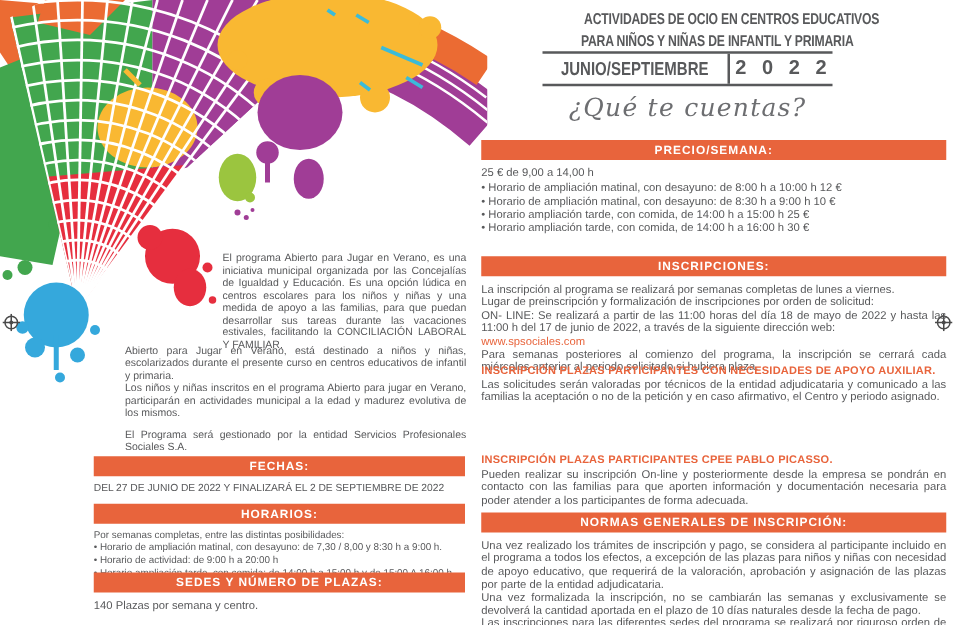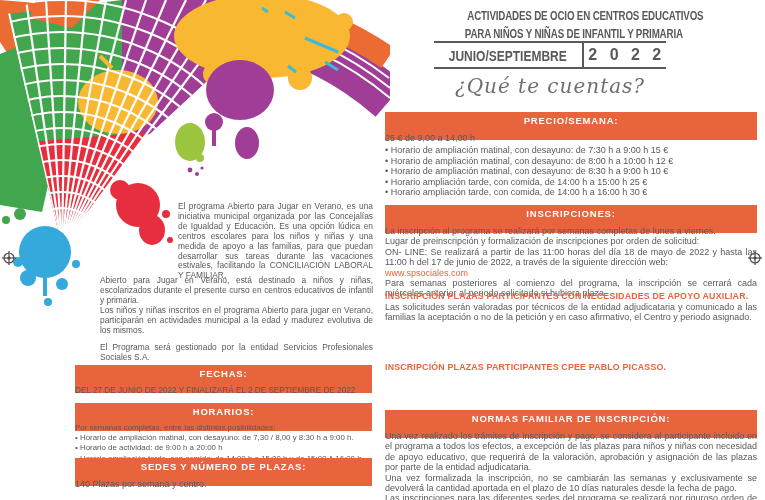--- a/index.html
+++ b/index.html
@@ -24,21 +24,21 @@
   .daterow .period { flex:1.1; text-align:center; border-right:2.5px solid #58595b; height:100%;
              display:flex; align-items:center; justify-content:center; }
   .daterow .period span { font-weight:bold; font-size:15px; display:inline-block; transform:scaleX(0.8); white-space:nowrap; }
   .daterow .year { flex:0.9; text-align:center; font-weight:bold; font-size:16px; letter-spacing:4px; padding-left:4px; }
   .tagline { position:absolute; left:434px; top:74px; width:232px; text-align:center;
              font-family:"DejaVu Serif", serif; font-style:italic; font-size:20px;
              color:#6d6e71; letter-spacing:1px; }
 
   
   .bar { position:absolute; background:#e8643c; color:#ffffff; font-weight:bold;
-         font-size:9.5px; letter-spacing:0.8px; text-align:center; padding-top:3px; height:28px; }
+         font-size:9.5px; letter-spacing:0.8px; text-align:center; padding-top:3px; height:16px; }
   .bar.lft { left:75px; width:297px; }
   .bar.rgt { left:385px; width:372px; }
   .txt { position:absolute; font-size:9px; line-height:10.4px; color:#58595b; text-align:justify; }
   .subhead { position:absolute; left:385px; width:372px; color:#e8643c; font-weight:bold;
              font-size:8.8px; letter-spacing:0.2px; }
   .lnk { color:#e8643c; text-decoration:none; }
   .gap8 { margin-top:8px; }
 
   
   .intro1 { left:178px; top:202px; width:195px; font-size:8.4px; line-height:9.9px; }
@@ -209,21 +209,20 @@
     <div>• Horario de actividad: de 9:00 h a 20:00 h</div>
     <div>• Horario ampliación tarde, con comida: de 14:00 h a 15:00 h y de 15:00 A 16:00 h.</div>
   </div>
 
   <div class="bar lft" style="top:458px;">SEDES Y NÚMERO DE PLAZAS:</div>
   <div class="txt sedes-txt">140 Plazas por semana y centro.</div>
 
   <div class="bar rgt" style="top:112px;">PRECIO/SEMANA:</div>
   <div class="txt precio-txt">
     <div style="margin-bottom:2px;">25 € de 9,00 a 14,00 h</div>
-    <div class="it">• Horario de ampliación matinal, con desayuno: de 7:30 h a 9:00 h 15 €</div>
     <div class="it">• Horario de ampliación matinal, con desayuno: de 8:00 h a 10:00 h 12 €</div>
     <div class="it">• Horario de ampliación matinal, con desayuno: de 8:30 h a 9:00 h 10 €</div>
     <div class="it">• Horario ampliación tarde, con comida, de 14:00 h a 15:00 h 25 €</div>
     <div class="it">• Horario ampliación tarde, con comida, de 14:00 h a 16:00 h 30 €</div>
   </div>
 
   <div class="bar rgt" style="top:205px;">INSCRIPCIONES:</div>
   <div class="txt insc-txt">
     <div>La inscripción al programa se realizará por semanas completas de lunes a viernes.</div>
     <div>Lugar de preinscripción y formalización de inscripciones por orden de solicitud:</div>
@@ -231,21 +230,22 @@
     <a class="lnk" href="#">www.spsociales.com</a>
     <div>Para semanas posteriores al comienzo del programa, la inscripción se cerrará cada miércoles anterior al periodo solicitado si hubiera plaza.</div>
   </div>
 
   <div class="subhead" style="top:291px;">INSCRIPCIÓN PLAZAS PARTICIPANTES CON NECESIDADES DE APOYO AUXILIAR.</div>
   <div class="txt apoyo-txt">
     <div>Las solicitudes serán valoradas por técnicos de la entidad adjudicataria y comunicado a las familias la aceptación o no de la petición y en caso afirmativo, el Centro y periodo asignado.</div>
   </div>
 
   <div class="subhead" style="top:362px;">INSCRIPCIÓN PLAZAS PARTICIPANTES CPEE PABLO PICASSO.</div>
-
-  <div class="bar rgt" style="top:410px;">NORMAS FAMILIAR DE INSCRIPCIÓN:</div>
+  <div class="txt picasso-txt">Pueden realizar su inscripción On-line y posteriormente desde la empresa se pondrán en contacto con las familias para que aporten información y documentación necesaria para poder atender a los participantes de forma adecuada.</div>
+
+  <div class="bar rgt" style="top:410px;">NORMAS GENERALES DE INSCRIPCIÓN:</div>
   <div class="txt normas-txt">
     <div>Una vez realizado los trámites de inscripción y pago, se considera al participante incluido en el programa a todos los efectos, a excepción de las plazas para niños y niñas con necesidad de apoyo educativo, que requerirá de la valoración, aprobación y asignación de las plazas por parte de la entidad adjudicataria.</div>
     <div>Una vez formalizada la inscripción, no se cambiarán las semanas y exclusivamente se devolverá la cantidad aportada en el plazo de 10 días naturales desde la fecha de pago.</div>
     <div>Las inscripciones para las diferentes sedes del programa se realizará por riguroso orden de llegada, hasta completar el número de plazas ofertadas y grupos constituidos</div>
   </div>
 
 </div>
 
 </body></html>

